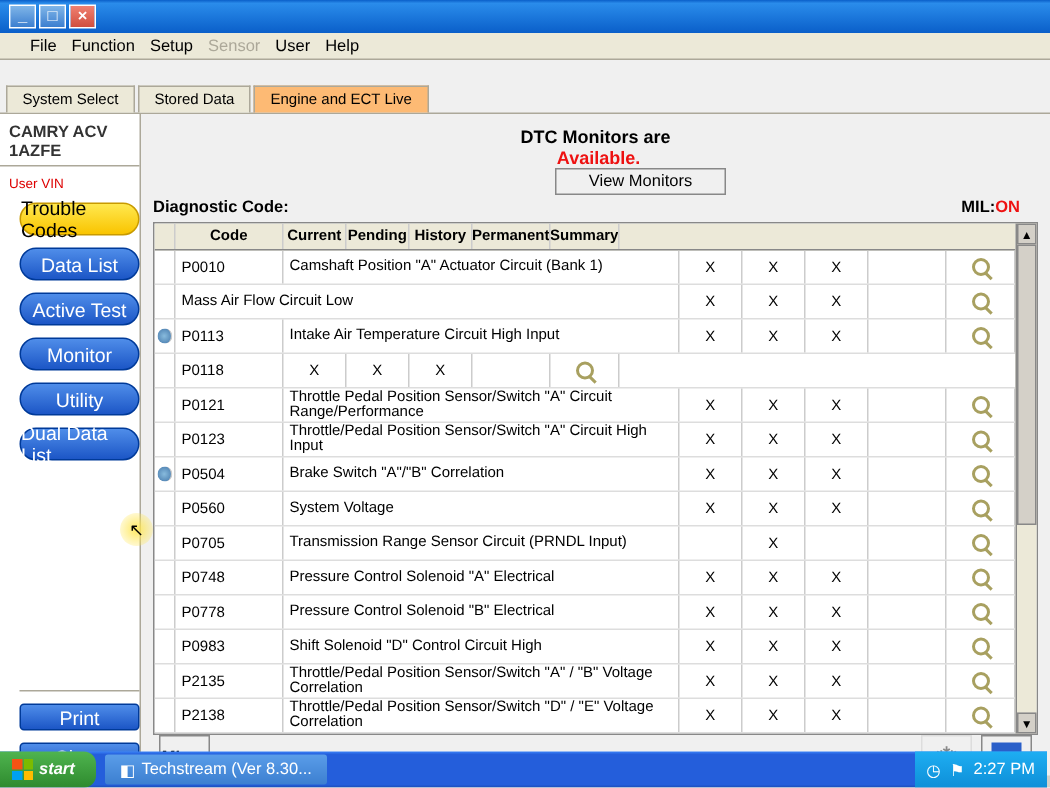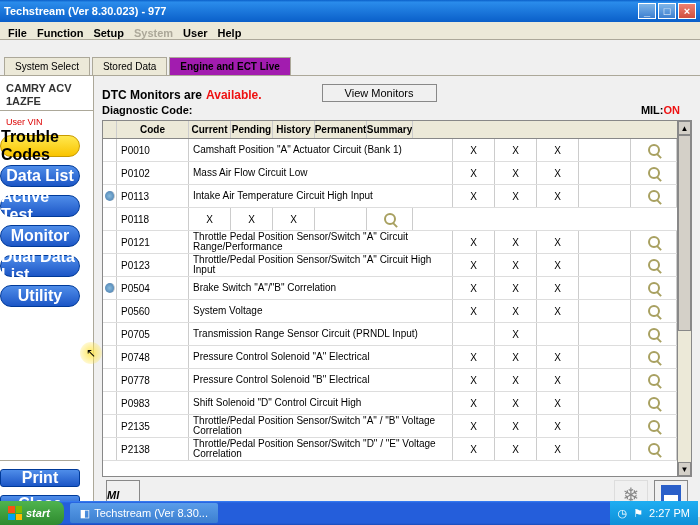--- a/index.html
+++ b/index.html
@@ -1,37 +1,37 @@
 <!DOCTYPE html>
 <html><head>
 <meta charset="utf-8">
 <style>
 * { box-sizing: border-box; margin: 0; padding: 0; font-family: Tahoma, Arial, sans-serif; font-size: 11px; }
 body { width: 700px; height: 525px; background: #d4d0c8; overflow: hidden; position: relative; }
 .titlebar { background: linear-gradient(to bottom, #0a5fc9, #2a8ceb 10%, #0a5fc9); height: 22px; display: flex; align-items: center; padding: 0 4px; color: white; font-weight: bold; }
 .titlebar .title { flex: 1; }
 .titlebar .winbtn { width: 18px; height: 16px; background: linear-gradient(to bottom,#7fb5e8,#3c7fd0); border: 1px solid #fff; margin-left: 2px; display: flex; align-items: center; justify-content: center; color: white; font-weight: bold; cursor: default; }
 .titlebar .winbtn.close { background: linear-gradient(to bottom,#f08070,#d04f3f); }
-.menubar { background: #ece9d8; border-bottom: 1px solid #aca899; height: 18px; display: flex; align-items: flex-end; padding: 0 8px; font-size: 10px; font-weight: bold; }
+.menubar { background: #ece9d8; border-bottom: 1px solid #aca899; height: 18px; display: flex; align-items: center; padding: 0 20px; font-size: 10px; }
 .menubar span { margin-right: 10px; }
 .menubar .disabled { color: #aca899; }
 .tabbar { background: #f0f0f0; border-bottom: 1px solid #aca899; height: 36px; display: flex; align-items: end; padding: 0 4px; }
 .tabbar .tab { padding: 3px 10px; border: 1px solid #aca899; border-bottom: none; background: #ece9d8; margin-right: 2px; font-size: 10px; cursor: default; }
-.tabbar .tab.active { background: #a21caf; font-weight: bold; }
+.tabbar .tab.active { background: #fdba74; font-weight: normal; }
 .mainarea { display: flex; height: 441px; }
-.sidebar { width: 94px; background: #fff; border-right: 1px solid #aca899; display: flex; flex-direction: column; align-items: flex-start; padding-top: 4px; }
+.sidebar { width: 94px; background: #fff; border-right: 1px solid #aca899; display: flex; flex-direction: column; align-items: flex-end; padding-top: 4px; }
 .carlabel { font-size: 10px; font-weight: bold; color: #333; text-align: left; width: 100%; padding: 2px 6px; line-height: 12px; border-bottom: 1px solid #aca899; margin-bottom: 6px; }
 .inputvin { color: #d00; font-size: 9px; margin-bottom: 8px; width: 100%; padding: 0 6px; }
-.navbtn { width: 80px; height: 22px; border-radius: 11px; color: #fff; display: flex; align-items: center; justify-content: center; margin-bottom: 8px; font-size: 16px; cursor: default; border: 1px solid #003a99; font-weight: bold; }
+.navbtn { width: 80px; height: 22px; border-radius: 11px; color: #fff; display: flex; align-items: center; justify-content: center; margin-bottom: 8px; font-size: 13px; cursor: default; border: 1px solid #003a99; }
 .navbtn.blue { background: linear-gradient(to bottom,#4f8de9,#1c56c6); }
 .navbtn.yellow { background: linear-gradient(to bottom,#ffe84f,#f9c400); color: #000; border-color: #c89a00; }
 .navbtn.wide { border-radius: 3px; width: 80px; height: 18px; }
 .sidebar .divider { border-top: 1px solid #aca899; width: 80px; margin: 8px 0; }
 .content { flex: 1; background: #f0f0f0; padding: 8px 8px 4px 8px; display: flex; flex-direction: column; }
-.toprow { display: flex; align-items: flex-end; margin-bottom: 2px; }
+.toprow { display: flex; align-items: center; margin-bottom: 2px; flex-direction: column; }
 .toprow .dtclabel { font-weight: bold; font-size: 12px; }
 .toprow .avail { color: #e11; font-weight: bold; font-size: 12px; margin-left: 4px; }
 .toprow .viewmon { margin-left: 60px; background: #f0f0f0; border: 1px solid #888; padding: 2px 22px; font-size: 11px; cursor: default; }
 .diagrow { display: flex; align-items: center; font-weight: bold; font-size: 12px; margin-bottom: 4px; }
 .diagrow .mil { margin-left: auto; margin-right: 12px; }
 .diagrow .mil .on { color: #e11; }
 .tablewrap { flex: 1; position: relative; border: 1px solid #888; background: #fff; display: flex; }
 .tbl { flex: 1; overflow: hidden; }
 .tblhead { display: flex; background: #ece9d8; border-bottom: 1px solid #888; font-weight: normal; height: 18px; }
 .tblhead div, .tblrow div { border-right: 1px solid #ccc; padding: 2px 4px; display: flex; align-items: center; font-size: 10px; overflow: hidden; }
@@ -65,53 +65,52 @@
 .startbtn .winlogo span:nth-child(1){background:#f65314}.startbtn .winlogo span:nth-child(2){background:#7cbb00}.startbtn .winlogo span:nth-child(3){background:#00a1f1}.startbtn .winlogo span:nth-child(4){background:#ffbb00}
 .taskitem { background: linear-gradient(to bottom,#5a9de9,#3c7fd0); height: 20px; margin-left: 6px; padding: 0 10px; display: flex; align-items: center; color: #fff; font-size: 10px; border-radius: 2px; }
 .tray { margin-left: auto; background: linear-gradient(to bottom,#1eaef2,#0e8fd8); height: 24px; display: flex; align-items: center; padding: 0 8px; color: #fff; font-size: 10px; gap: 6px; }
 .cursor-spot { position: absolute; left: 80px; top: 342px; width: 22px; height: 22px; background: radial-gradient(circle,rgba(255,230,80,0.9),rgba(255,230,80,0)); border-radius: 50%; pointer-events: none; }
 .cursor-arrow { position: absolute; left: 86px; top: 346px; font-size: 12px; color: #000; pointer-events: none; }
 </style>
 </head>
 <body>
 
 <div class="titlebar">
-  <span class="title">Techstream (Ver 8.30.023) - 977</span>
   <div class="winbtn">_</div>
   <div class="winbtn">□</div>
   <div class="winbtn close">×</div>
 </div>
 
 <div class="menubar">
   <span>File</span>
   <span>Function</span>
   <span>Setup</span>
-  <span class="disabled">System</span>
+  <span class="disabled">Sensor</span>
   <span>User</span>
   <span>Help</span>
 </div>
 
 <div class="tabbar">
   <div class="tab">System Select</div>
   <div class="tab">Stored Data</div>
   <div class="tab active">Engine and ECT Live</div>
 </div>
 
 <div class="mainarea">
   <div class="sidebar">
     <div class="carlabel">
       <span>CAMRY ACV</span><br><span>1AZFE</span>
     </div>
     <div class="inputvin">User VIN</div>
     <div class="navbtn yellow">Trouble Codes</div>
     <div class="navbtn blue">Data List</div>
     <div class="navbtn blue">Active Test</div>
     <div class="navbtn blue">Monitor</div>
+    <div class="navbtn blue">Utility</div>
     <div class="navbtn blue">Dual Data List</div>
-    <div class="navbtn blue">Utility</div>
     <div style="flex:1"></div>
     <div class="divider"></div>
     <div class="navbtn blue wide">Print</div>
     <div class="navbtn blue wide" style="margin-bottom:4px">Close</div>
   </div>
 
   <div class="content">
     <div class="toprow">
       <span class="dtclabel">DTC Monitors are</span>
       <span class="avail">Available.</span>
@@ -141,21 +140,20 @@
               <div class="col-flag">X</div>
               <div class="col-flag">X</div>
               <div class="col-flag">X</div>
               <div class="col-flag perm"></div>
               <div class="col-sum">
                 <span class="mag"></span>
               </div>
             </div>
             <div class="tblrow">
               <div class="col-icon"></div>
-              <div class="col-code">P0102</div>
               <div class="col-desc">Mass Air Flow Circuit Low</div>
               <div class="col-flag">X</div>
               <div class="col-flag">X</div>
               <div class="col-flag">X</div>
               <div class="col-flag perm"></div>
               <div class="col-sum">
                 <span class="mag"></span>
               </div>
             </div>
             <div class="tblrow">

